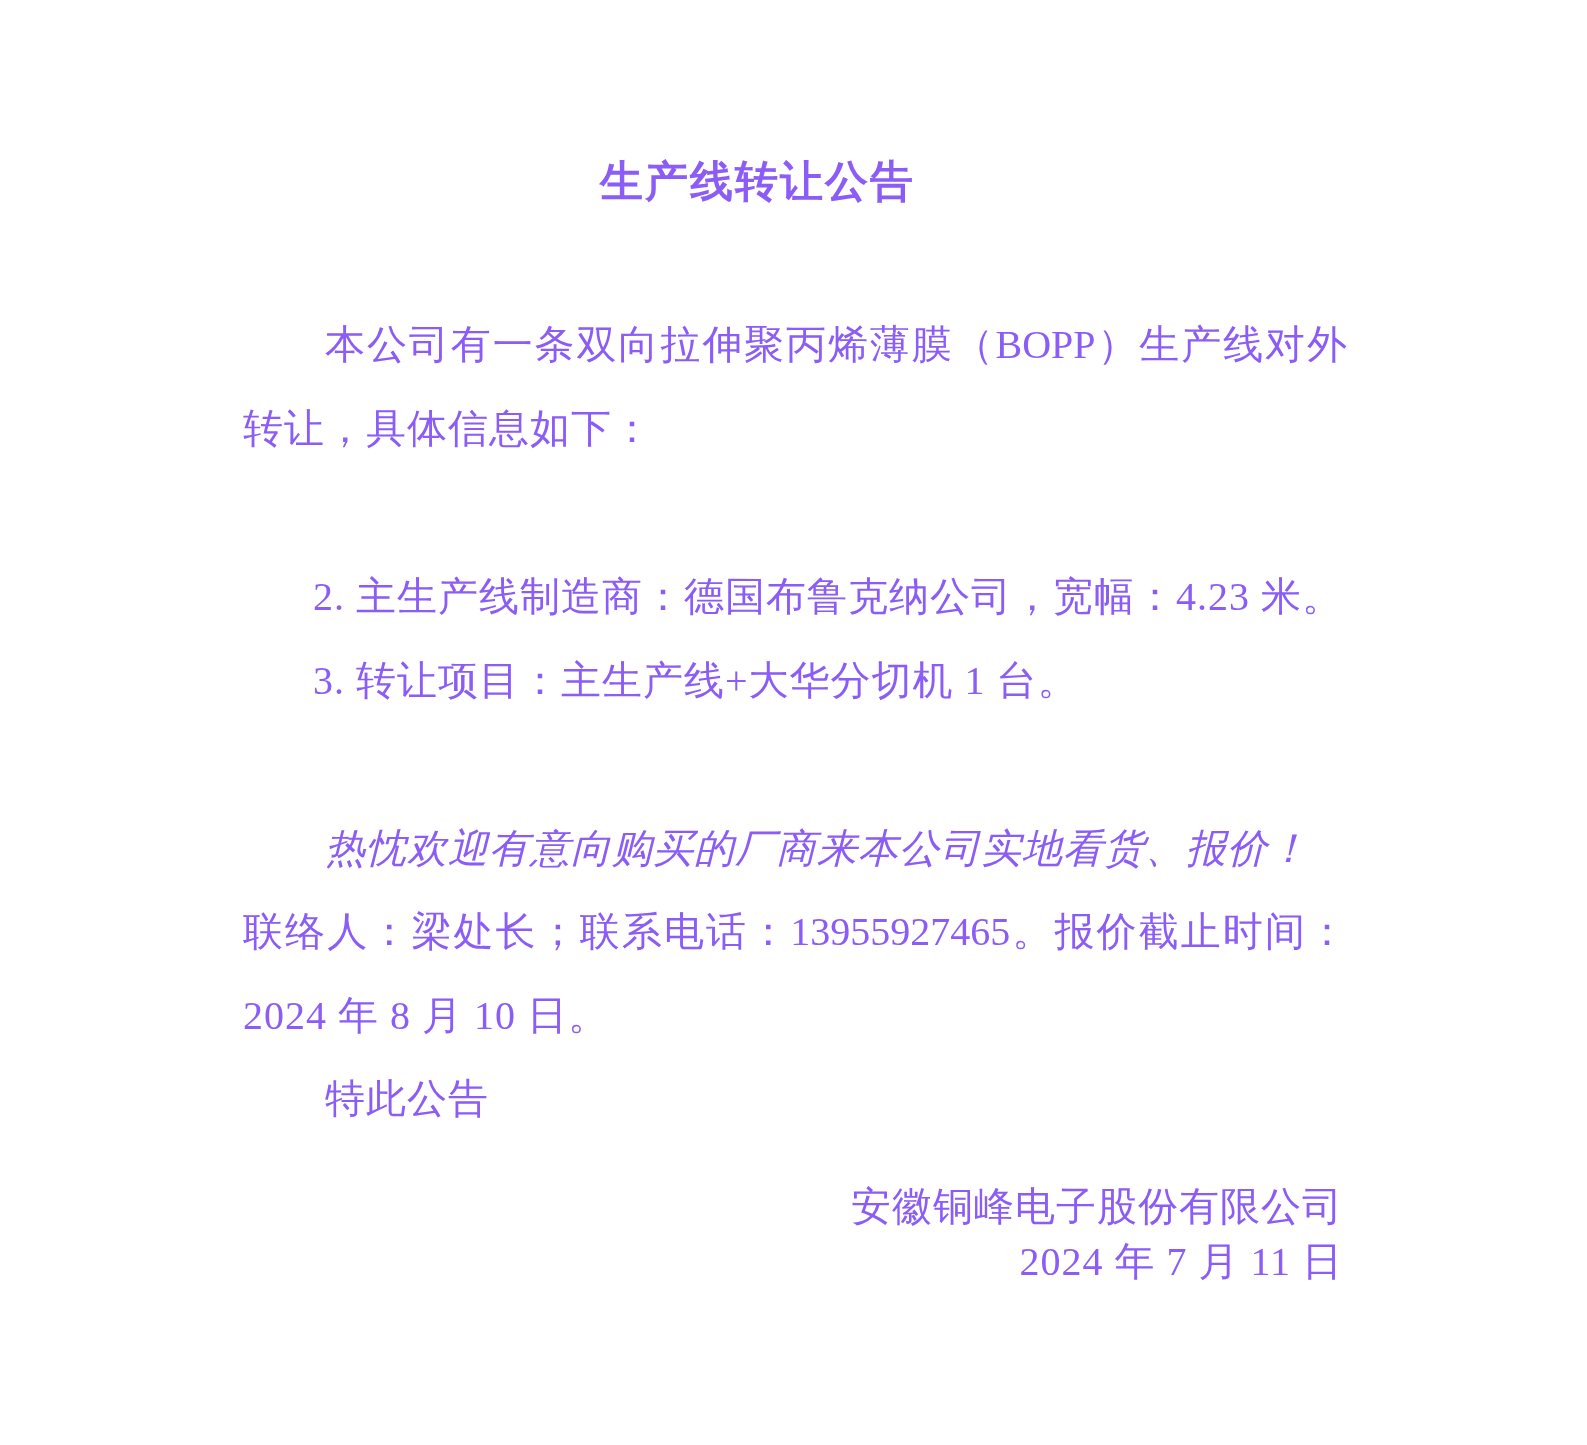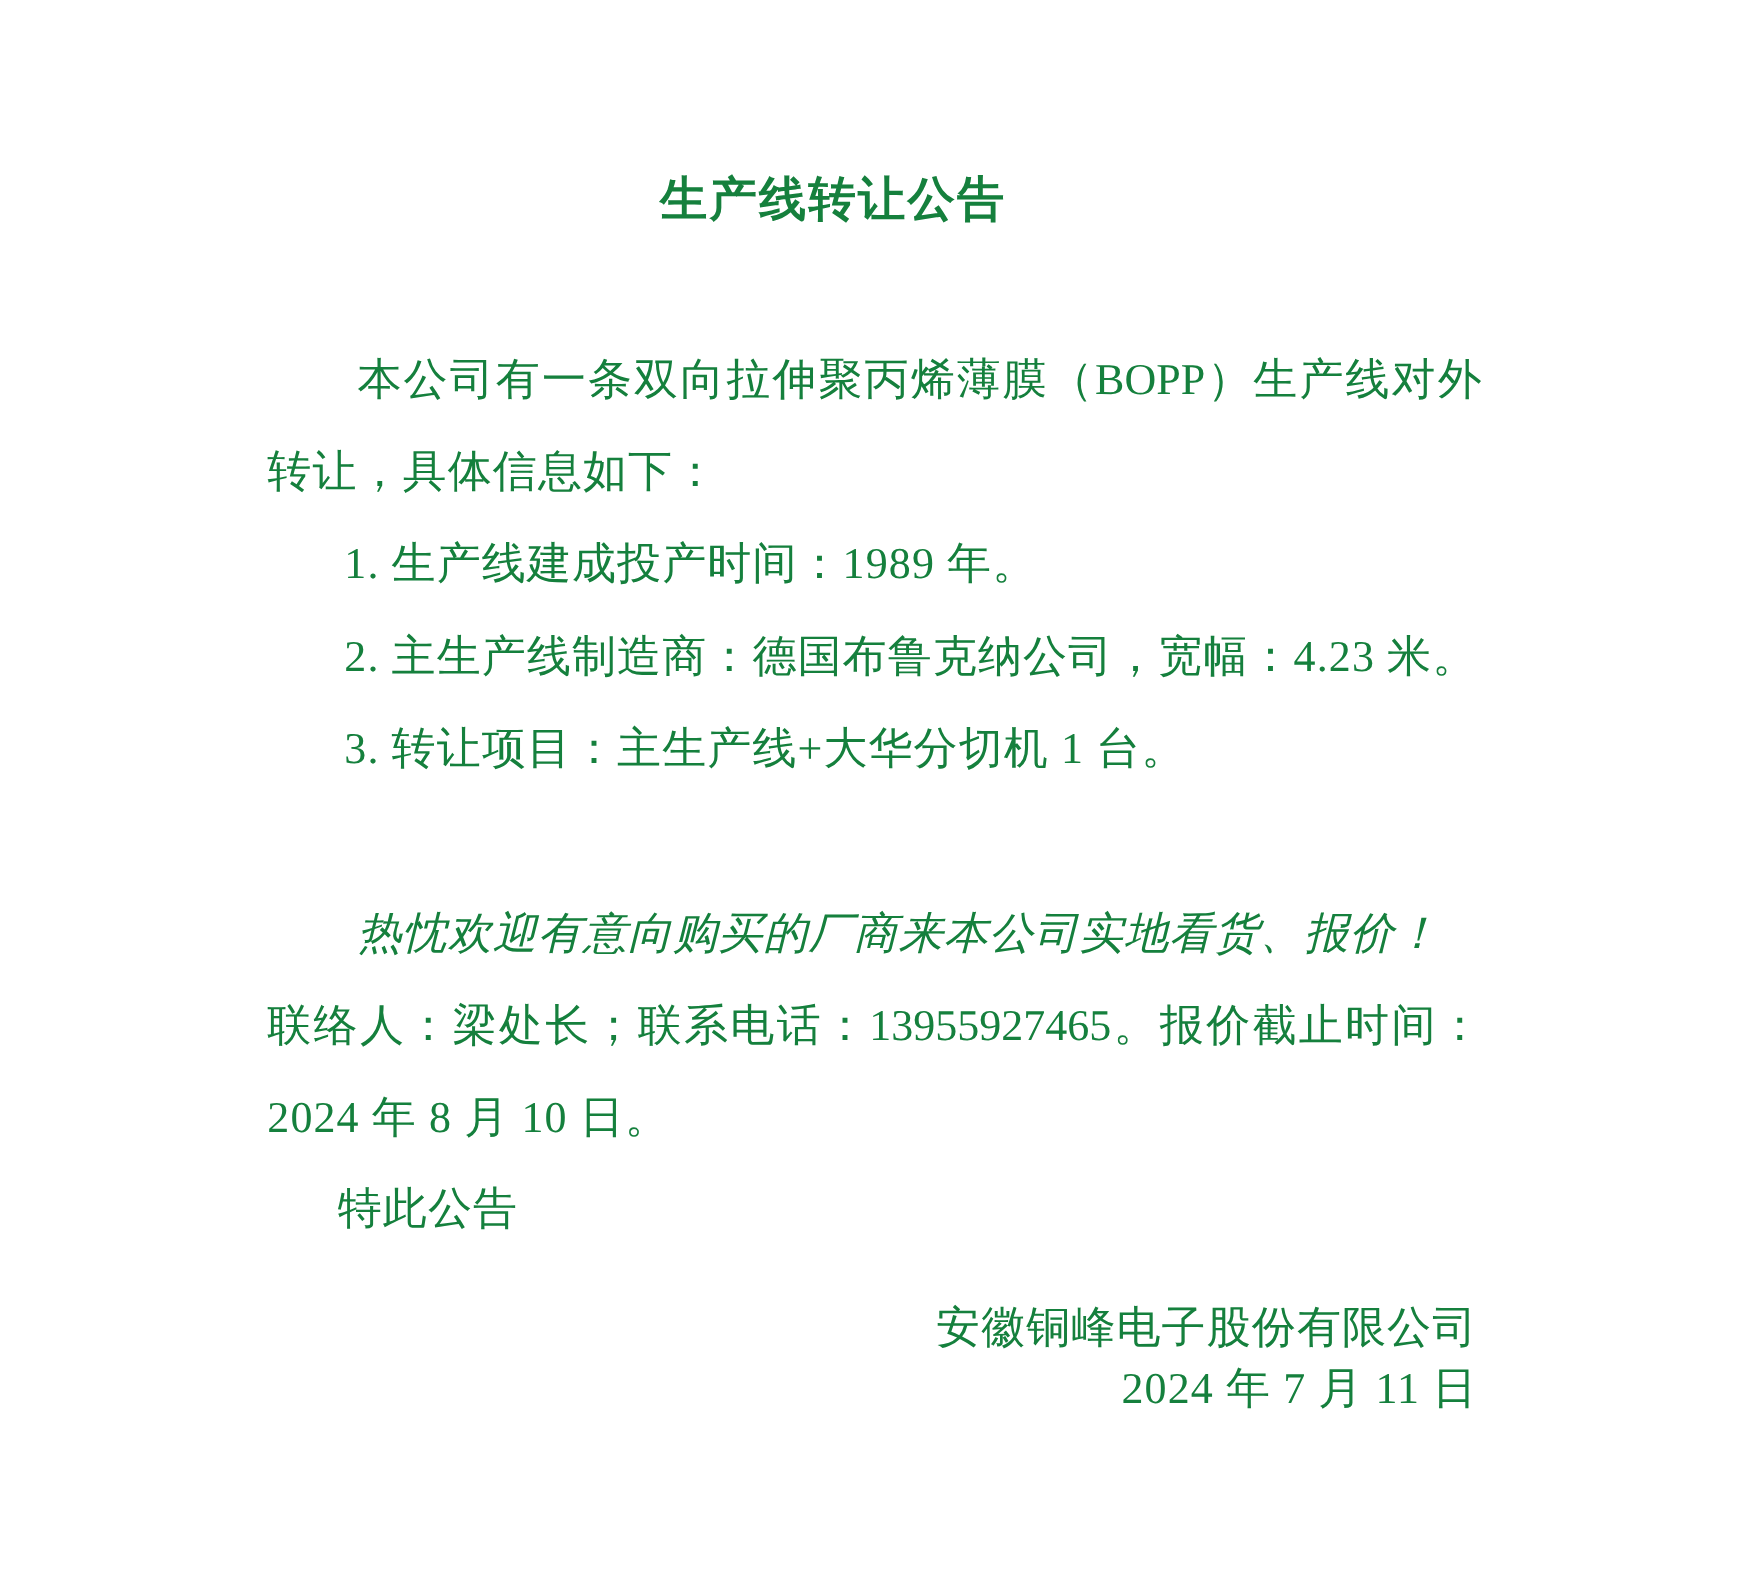--- a/index.html
+++ b/index.html
@@ -14,21 +14,21 @@
     overflow: hidden;
     font-family: "Liberation Serif", "DejaVu Serif", serif;
   }
   .page {
     position: absolute;
     inset: 0;
     background: #ffffff;
   }
   .line {
     position: absolute;
-    color: #15803d;
+    color: #8b5cf6;
     font-size: 40px;
     line-height: 1.15;
     white-space: nowrap;
     letter-spacing: 1px;
   }
   .title {
     font-family: "Liberation Sans", "DejaVu Sans", sans-serif;
     font-weight: 700;
     font-size: 43px;
     letter-spacing: 2px;
@@ -47,36 +47,35 @@
   
   .pos-title    { top: 157px;  left: 243px;  width: 1029px; }
   .pos-p1l1     { top: 322px;  left: 325px;  width: 1022px; }
   .pos-p1l2     { top: 406px;  left: 243px; }
   .pos-item1    { top: 489px;  left: 313px; }
   .pos-item2    { top: 574px;  left: 313px; }
   .pos-item3    { top: 658px;  left: 313px; }
   .pos-p2l1     { top: 826px;  left: 325px; font-style: italic; }
   .pos-p2l2     { top: 909px;  left: 243px;  width: 1104px; }
   .pos-p2l3     { top: 993px;  left: 243px; }
-  .pos-closing  { top: 1076px; left: 307px; text-align: right; }
+  .pos-closing  { top: 1076px; left: 325px; text-align: right; }
   .pos-company  { top: 1155px; left: 243px; width: 1100px; margin-top: 29px; }
   .pos-date     { top: 1239px; left: 243px; width: 1100px; }
 </style>
 </head>
 <body>
 
 <div class="page">
 
   <div class="line title pos-title">生产线转让公告</div>
 
   <div class="line pos-p1l2">转让，具体信息如下：</div>
 
   <div class="line justify-line pos-p1l1">本公司有一条双向拉伸聚丙烯薄膜（BOPP）生产线对外</div>
 
-  <div class="line pos-item1">1. 生产线建成投产时间：1989 年。</div>
 
   <div class="line pos-item2">2. 主生产线制造商：德国布鲁克纳公司，宽幅：4.23 米。</div>
 
   <div class="line pos-item3">3. 转让项目：主生产线+大华分切机 1 台。</div>
 
   <div class="line pos-p2l1">热忱欢迎有意向购买的厂商来本公司实地看货、报价！</div>
 
   <div class="line justify-line pos-p2l2">联络人：梁处长；联系电话：13955927465。报价截止时间：</div>
 
   <div class="line pos-p2l3">2024 年 8 月 10 日。</div>

